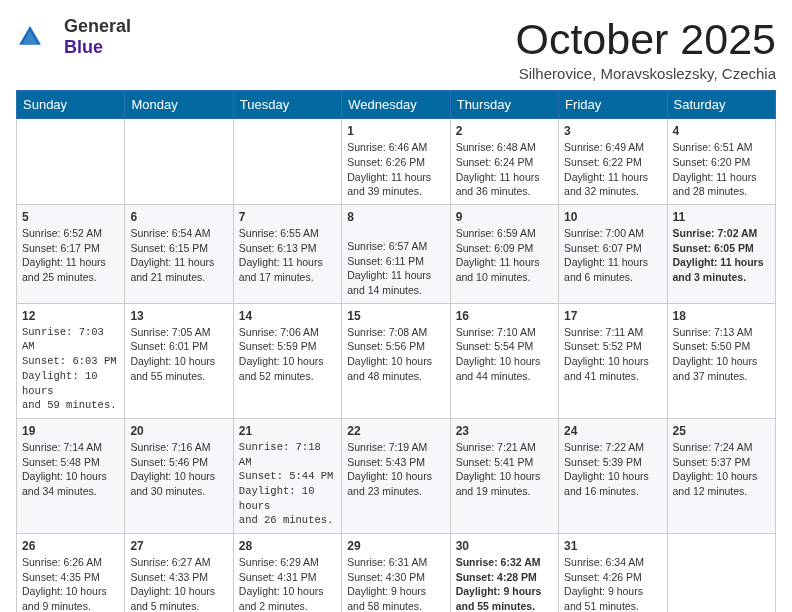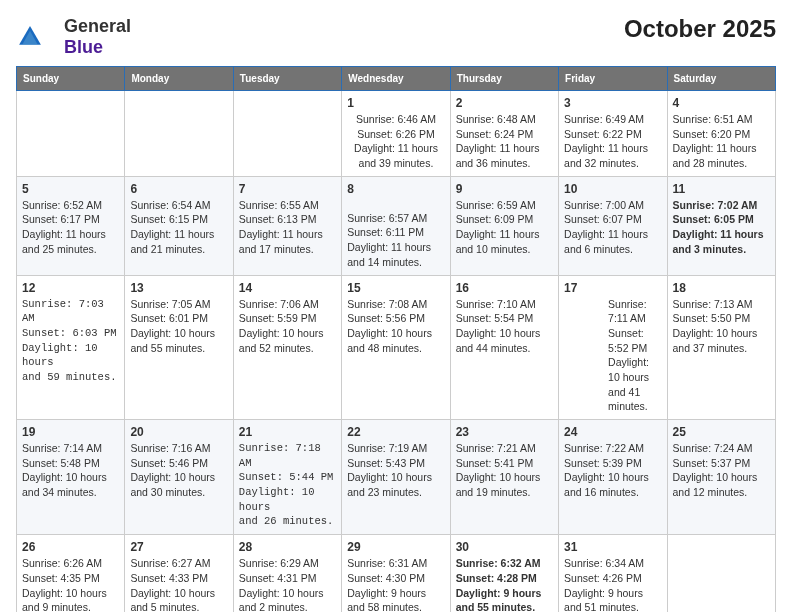--- a/index.html
+++ b/index.html
@@ -32,42 +32,42 @@
       color: #4c1d95;
     }
     .logo-icon {
       width: 28px;
       height: 28px;
     }
     .title-block {
       text-align: right;
     }
     .month-title {
-      font-size: 24px;
-      font-weight: bold;
+      font-size: 43px;
+      font-weight: normal;
       color: #222;
       line-height: 1.1;
     }
     .location-title {
       font-size: 15px;
       color: #444;
       margin-top: 2px;
     }
     table {
       width: 100%;
       border-collapse: collapse;
       table-layout: fixed;
     }
     thead tr th {
-      background-color: #737373;
+      background-color: #0369a1;
       color: #fff;
       text-align: left;
       padding: 6px 6px;
-      font-size: 10px;
-      font-weight: bold;
+      font-size: 13px;
+      font-weight: normal;
       border: 1px solid #2a6db5;
     }
     tbody tr td {
       vertical-align: top;
       border: 1px solid #ccc;
       padding: 5px 5px;
       font-size: 10.5px;
       color: #333;
       height: 80px;
     }
@@ -99,20 +99,21 @@
       <polygon points="18,4 32,28 4,28" fill="#1a6abf"></polygon>
       <polygon points="18,10 28,28 8,28" fill="#5a9fd4" opacity="0.5"></polygon>
     </svg>
     <div>
       <span class="logo-text-general">General</span><br>
       <span class="logo-text-blue">Blue</span>
     </div>
   </div>
   <div class="title-block">
     <div class="month-title">October 2025</div>
+    <div class="location-title">Silherovice, Moravskoslezsky, Czechia</div>
   </div>
 </div>
 
 <table>
   <thead>
     <tr>
     <th>Sunday</th>
         <th>Monday</th>
         <th>Tuesday</th>
         <th>Wednesday</th>
@@ -121,21 +122,21 @@
         <th>Saturday</th>
       </tr>
   </thead>
   <tbody id="calendar-body">
   <tr>
         <td class="empty-cell"></td>
         <td class="empty-cell"></td>
         <td class="empty-cell"></td>
         <td>
           <span class="day-number">1</span>
-          <div class="day-info" style="white-space: pre-line; text-align: center;">Sunrise: 6:46 AM
+          <div class="day-info" style="white-space: pre-line;">Sunrise: 6:46 AM
 Sunset: 6:26 PM
 Daylight: 11 hours
 and 39 minutes.</div>
         </td>
         <td>
           <span class="day-number">2</span>
           <div class="day-info" style="white-space: pre-line;">Sunrise: 6:48 AM
 Sunset: 6:24 PM
 Daylight: 11 hours
 and 36 minutes.</div>
@@ -237,21 +238,21 @@
         </td>
         <td>
           <span class="day-number">16</span>
           <div class="day-info" style="white-space: pre-line;">Sunrise: 7:10 AM
 Sunset: 5:54 PM
 Daylight: 10 hours
 and 44 minutes.</div>
         </td>
         <td>
           <span class="day-number">17</span>
-          <div class="day-info" style="white-space: pre-line; margin-left: 44px;">Sunrise: 7:11 AM
+          <div class="day-info" style="white-space: pre-line;">Sunrise: 7:11 AM
 Sunset: 5:52 PM
 Daylight: 10 hours
 and 41 minutes.</div>
         </td>
         <td>
           <span class="day-number">18</span>
           <div class="day-info" style="white-space: pre-line;">Sunrise: 7:13 AM
 Sunset: 5:50 PM
 Daylight: 10 hours
 and 37 minutes.</div>

